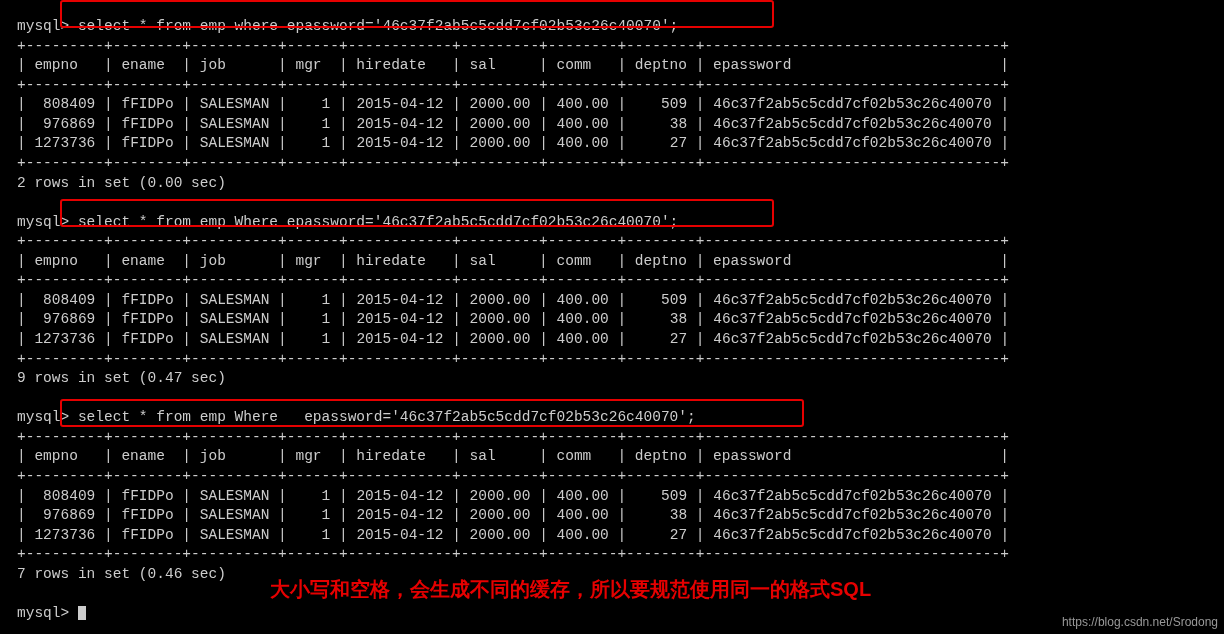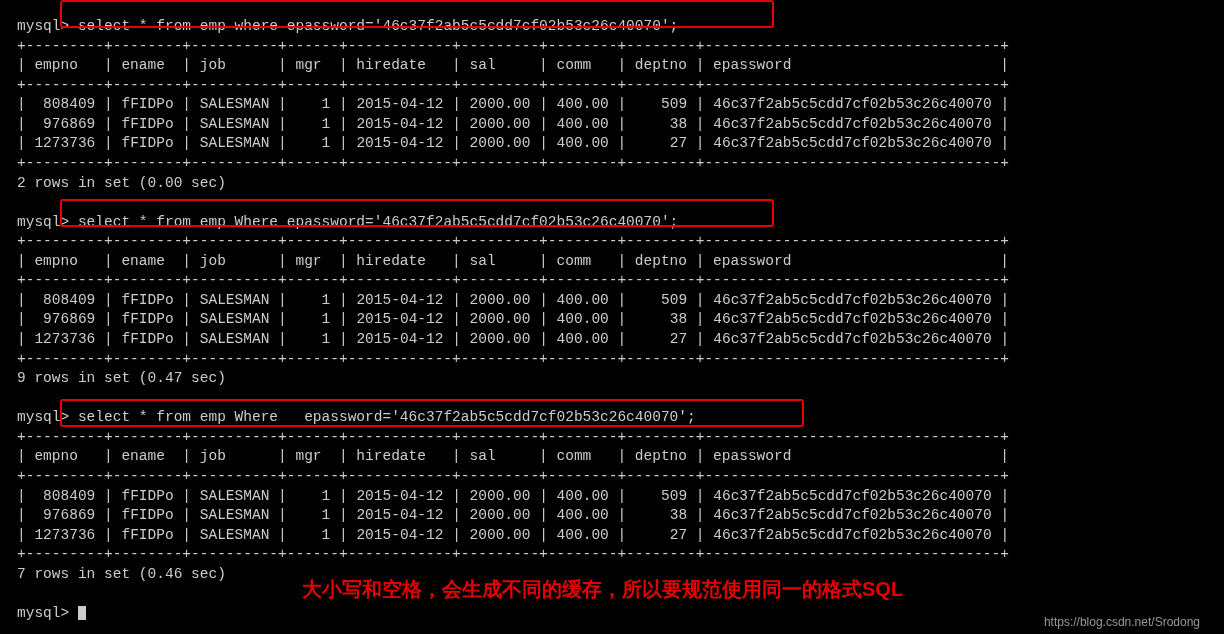--- a/index.html
+++ b/index.html
@@ -78,15 +78,15 @@
 | <span>1273736</span> | <span>fFIDPo</span> | <span>SALESMAN</span> |    <span>1</span> | <span>2015-04-12</span> | <span>2000.00</span> | <span>400.00</span> |     <span>27</span> | <span>46c37f2ab5c5cdd7cf02b53c26c40070</span> |
 <span>+---------+--------+----------+------+------------+---------+--------+--------+----------------------------------+</span>
 <span>7 rows in set (0.46 sec)</span>
 
 <span>mysql&gt;</span> <span class="cursor"></span></div>
 
 <div class="highlight-box" style="left:60px; top:0px; width:710px; height:24px;"></div>
 <div class="highlight-box" style="left:60px; top:199px; width:710px; height:24px;"></div>
 <div class="highlight-box" style="left:60px; top:399px; width:740px; height:24px;"></div>
 
-<div class="red-text" style="left:270px; top:576px;margin-left:32px;">大小写和空格，会生成不同的缓存，所以要规范使用同一的格式SQL</div>
+<div class="red-text" style="left:270px; top:576px;">大小写和空格，会生成不同的缓存，所以要规范使用同一的格式SQL</div>
 
-<div class="watermark" style="right:24px; bottom:4px;">https://blog.csdn.net/Srodong</div>
+<div class="watermark" style="right:6px; bottom:4px;">https://blog.csdn.net/Srodong</div>
 
 </body></html>

